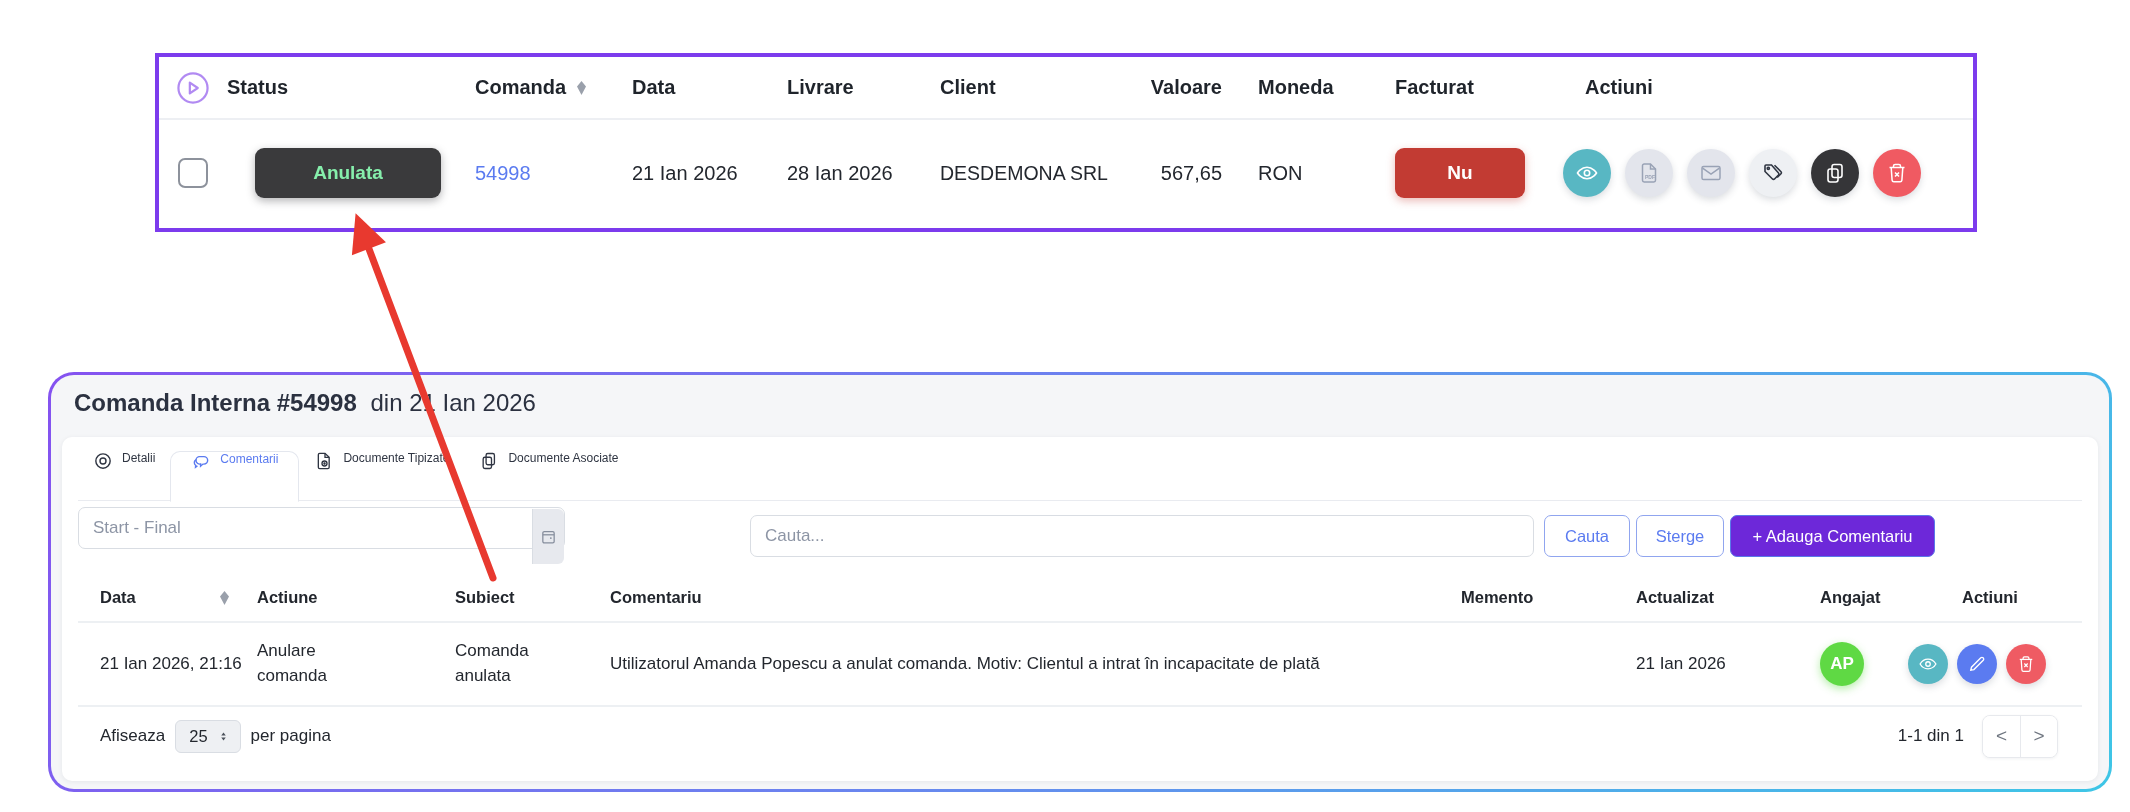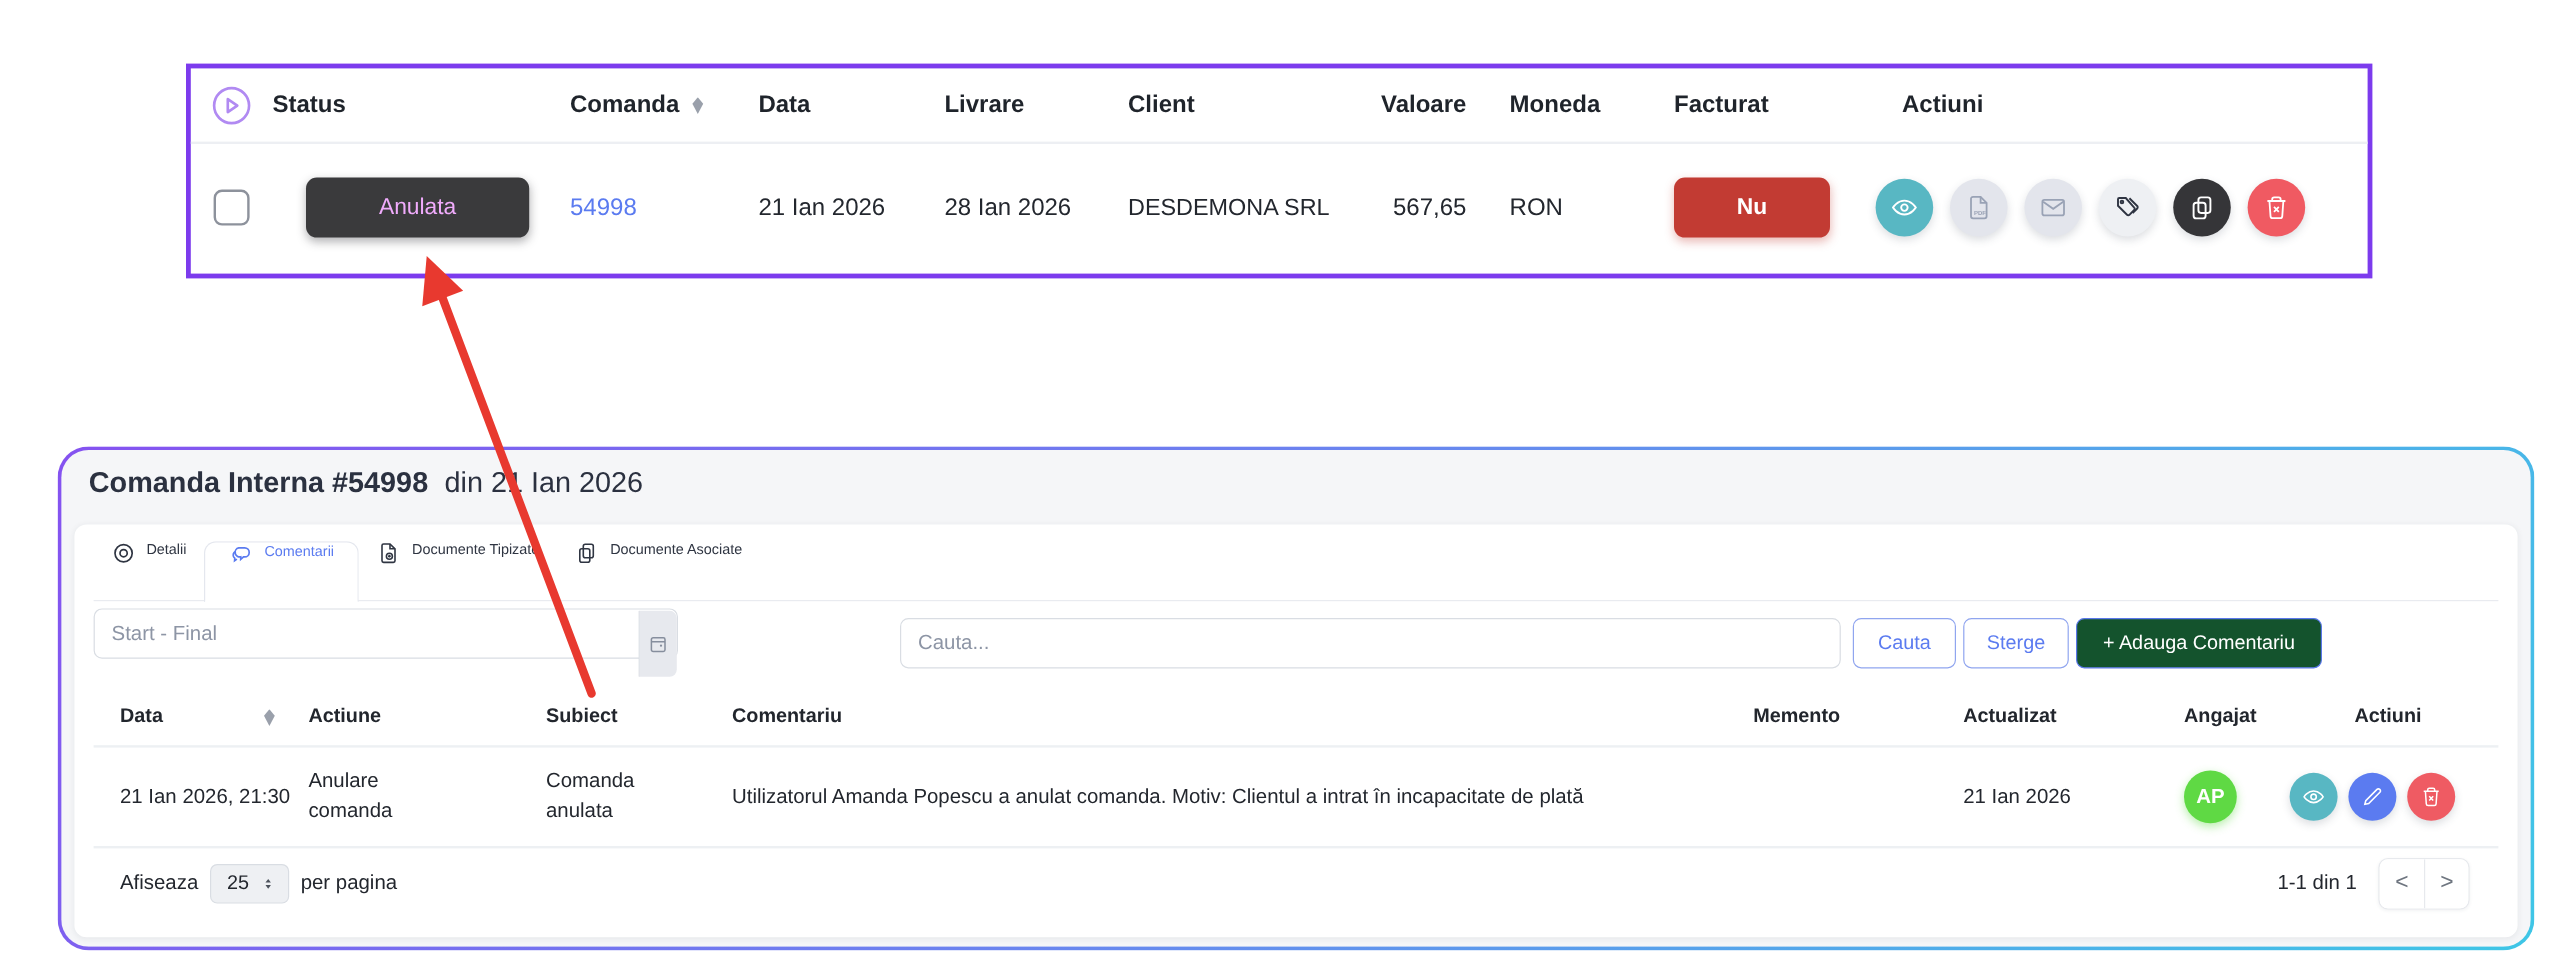--- a/index.html
+++ b/index.html
@@ -39,21 +39,21 @@
   .sort-tri { width: 13px; height: 14px; fill: #9aa0ab; }
 
   .play-icon { color: #b18af2; }
   .checkbox {
     width: 30px; height: 30px; border: 2.5px solid #8d929c; border-radius: 7px; background: #fff;
     display: inline-block; cursor: pointer;
   }
   .status-badge {
     display: inline-flex; align-items: center; justify-content: center;
     margin-left: 28px; width: 186px; height: 50px; border-radius: 9px;
-    background: #3a3a3c; color: #f0abfc; font-size: 19px; font-weight: 400;
+    background: #3a3a3c; color: #86efac; font-size: 19px; font-weight: 700;
     box-shadow: 0 3px 8px rgba(40,40,45,.35); cursor: pointer;
   }
   .order-link { color: #5b7bf0; text-decoration: none; cursor: pointer; }
   .client-txt { max-width: 128px; line-height: 1.35; font-size: 19.5px; }
   .nu-badge {
     display: inline-flex; align-items: center; justify-content: center;
     width: 130px; height: 50px; border-radius: 9px;
     background: #c23b33; color: #fff; font-size: 19px; font-weight: 600;
     box-shadow: 0 3px 8px rgba(194,59,51,.35); cursor: pointer;
   }
@@ -116,21 +116,21 @@
   }
   .cal-btn svg { width: 17px; height: 17px; }
   .search-input { margin-left: 185px; width: 784px; }
   .btn {
     height: 42px; border-radius: 7px; font-family: "Liberation Sans", sans-serif;
     font-size: 16.5px; cursor: pointer; white-space: nowrap;
   }
   .btn-outline { background: #fff; border: 1.5px solid #90a5ef; color: #5b7bf0; }
   .btn-cauta { margin-left: 10px; width: 86px; }
   .btn-sterge { margin-left: 6px; width: 88px; }
-  .btn-solid { margin-left: 6px; width: 205px; background: #14532d; border: 1.5px solid #5a78ea; color: #fff; }
+  .btn-solid { margin-left: 6px; width: 205px; background: #6d28d9; border: 1.5px solid #5a78ea; color: #fff; }
 
   
   .ct-grid {
     display: grid;
     grid-template-columns: 179px 198px 155px 1fr 172px 188px 88px 178px;
     align-items: center;
   }
   .ct-header { margin-top: 18px; height: 48px; font-size: 16.5px; font-weight: 700; color: #22262d; border-bottom: 2px solid #edf0f3; }
   .ct-header .c-data { display: flex; align-items: center; justify-content: space-between; padding-right: 26px; cursor: pointer; }
   .ct-header .c-act-h { text-align: left; padding-left: 58px; }
@@ -360,21 +360,21 @@
       <div class="ct-cell">Actiune</div>
       <div class="ct-cell">Subiect</div>
       <div class="ct-cell">Comentariu</div>
       <div class="ct-cell" style="padding-left:5px">Memento</div>
       <div class="ct-cell" style="padding-left:8px">Actualizat</div>
       <div class="ct-cell" style="padding-left:4px">Angajat</div>
       <div class="ct-cell c-act-h">Actiuni</div>
     </div>
 
     <div class="ct-grid ct-row">
-      <div class="ct-cell pad">21 Ian 2026, 21:30</div>
+      <div class="ct-cell pad">21 Ian 2026, 21:16</div>
       <div class="ct-cell"><span class="wrap-sm" style="display:inline-block">Anulare comanda</span></div>
       <div class="ct-cell"><span class="wrap-sm" style="display:inline-block">Comanda anulata</span></div>
       <div class="ct-cell"><span class="comment-txt" style="display:inline-block">Utilizatorul Amanda Popescu a anulat comanda. Motiv: Clientul a intrat în incapacitate de plată</span></div>
       <div class="ct-cell"></div>
       <div class="ct-cell" style="padding-left:8px">21 Ian 2026</div>
       <div class="ct-cell">
         <span class="avatar">AP</span>
       </div>
       <div class="ct-cell row-actions">
         <button class="circle-btn circle-sm cb-teal">

